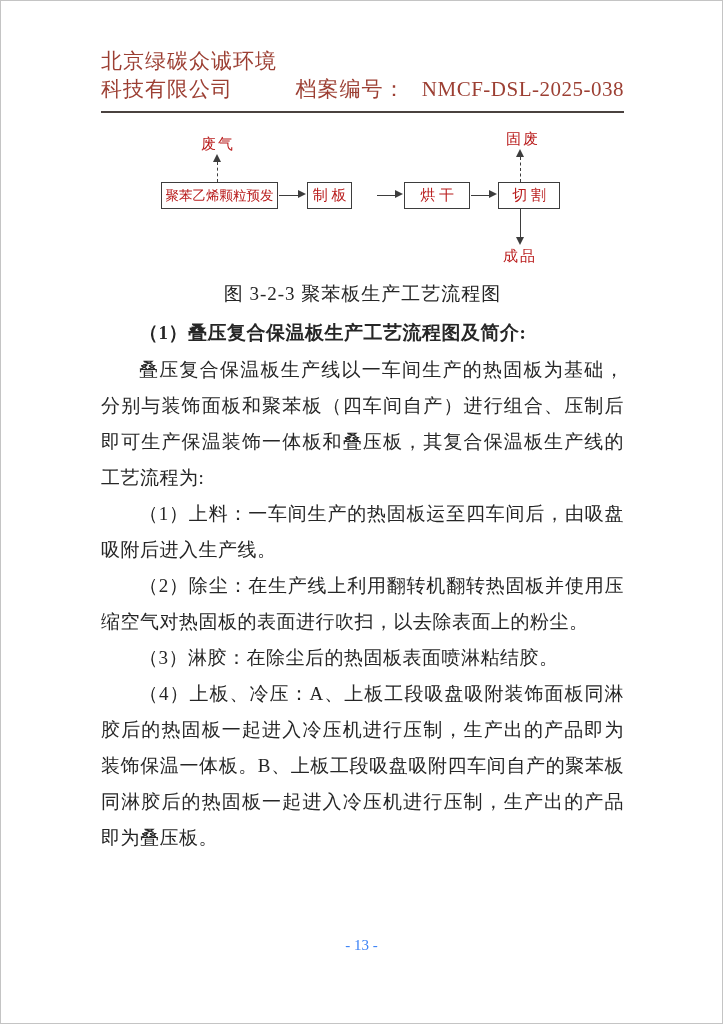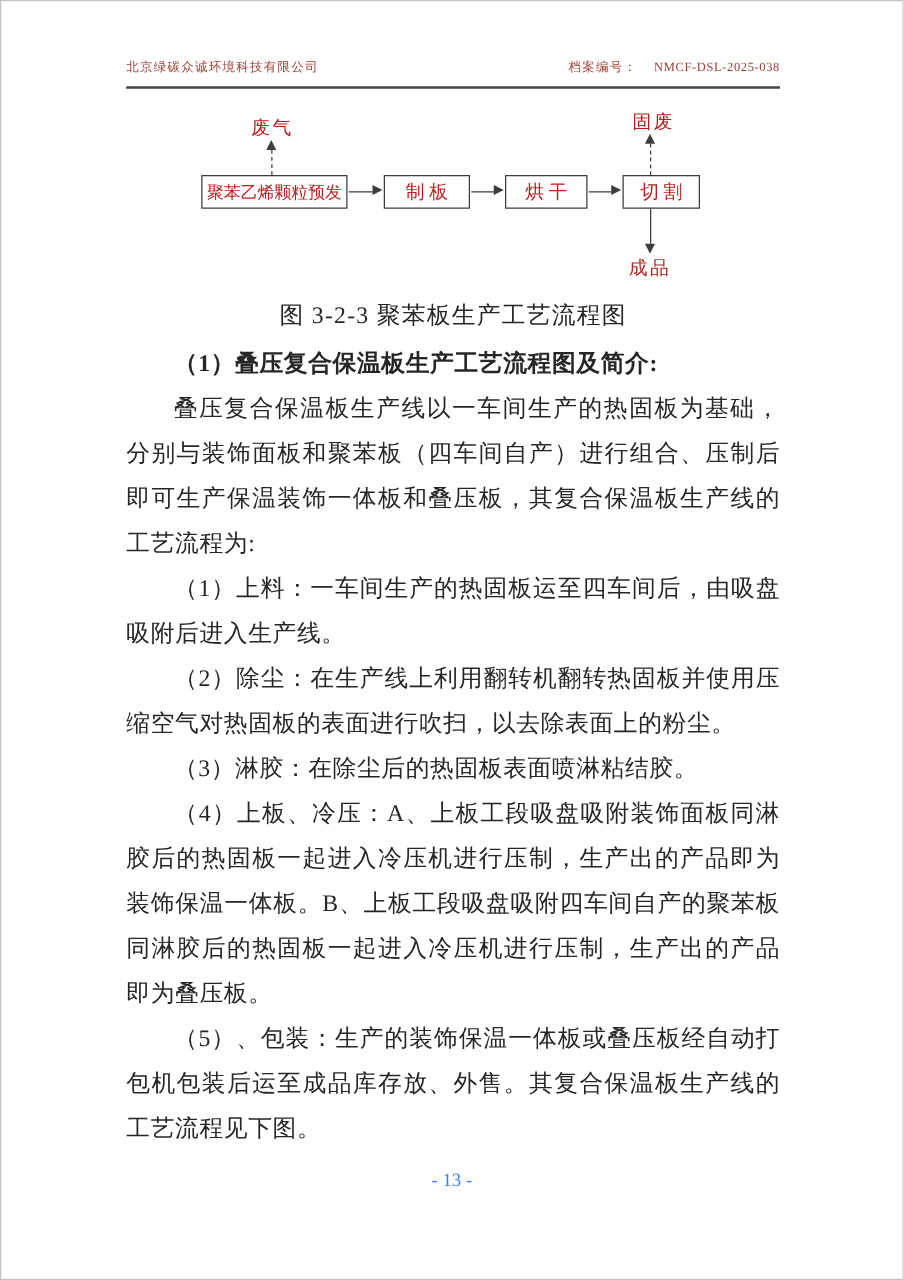--- a/index.html
+++ b/index.html
@@ -14,21 +14,21 @@
     color:#262626;
     overflow:hidden;
   }
   .content { padding:0 98px 0 100px; }
 
   
   .doc-header {
     display:flex; justify-content:space-between; align-items:flex-end;
     padding-top:46px; padding-bottom:8px;
     border-bottom:2px solid #4a423f;
-    font-size:10px; letter-spacing:1px;
+    font-size:21px; letter-spacing:1px;
     color:#9c3f33;
   }
   .doc-header .archive { white-space:nowrap; }
   .doc-header .archive .num { margin-left:10px; letter-spacing:0.5px; font-family:"Liberation Serif","DejaVu Serif",serif; }
 
   
   .flowchart { position:relative; height:135px; margin-top:19px; font-size:15px; color:#b91c1c; }
   .fc-label { position:absolute; white-space:nowrap; letter-spacing:2px; }
   .fc-box {
     position:absolute; top:50px; height:27px;
@@ -80,21 +80,21 @@
     <div class="flowchart">
 
       <span class="fc-label" style="left:100px; top:3px;">废气</span>
       <div class="tri tri-up" style="left:112px; top:22px;"></div>
       <div class="line-v-dash" style="left:116px; top:30px; height:20px;"></div>
 
       <div class="fc-box" style="left:60px; width:117px; font-size:13.5px;">聚苯乙烯颗粒预发</div>
       <div class="line-h" style="left:178px; top:63px; width:19px;"></div>
       <div class="tri tri-right" style="left:197px; top:58px;"></div>
 
-      <div class="fc-box" style="left:206px; width:69px;">制 板</div>
+      <div class="fc-box" style="left:206px; width:45px;">制 板</div>
       <div class="line-h" style="left:276px; top:63px; width:18px;"></div>
       <div class="tri tri-right" style="left:294px; top:58px;"></div>
 
       <div class="fc-box" style="left:303px; width:66px;">烘 干</div>
       <div class="line-h" style="left:370px; top:63px; width:18px;"></div>
       <div class="tri tri-right" style="left:388px; top:58px;"></div>
 
       <div class="fc-box" style="left:397px; width:62px;">切 割</div>
 
       <span class="fc-label" style="left:405px; top:-2px;">固废</span>
@@ -108,18 +108,17 @@
 
     <p class="figure-caption">图 3-2-3 聚苯板生产工艺流程图</p>
 
     <p class="section-heading">（1）叠压复合保温板生产工艺流程图及简介:</p>
 
     <p class="para">叠压复合保温板生产线以一车间生产的热固板为基础，分别与装饰面板和聚苯板（四车间自产）进行组合、压制后即可生产保温装饰一体板和叠压板，其复合保温板生产线的工艺流程为:</p>
     <p class="para">（1）上料：一车间生产的热固板运至四车间后，由吸盘吸附后进入生产线。</p>
     <p class="para">（2）除尘：在生产线上利用翻转机翻转热固板并使用压缩空气对热固板的表面进行吹扫，以去除表面上的粉尘。</p>
     <p class="para">（3）淋胶：在除尘后的热固板表面喷淋粘结胶。</p>
     <p class="para">（4）上板、冷压：A、上板工段吸盘吸附装饰面板同淋胶后的热固板一起进入冷压机进行压制，生产出的产品即为装饰保温一体板。B、上板工段吸盘吸附四车间自产的聚苯板同淋胶后的热固板一起进入冷压机进行压制，生产出的产品即为叠压板。</p>
-    <p class="para">（5）、包装：生产的装饰保温一体板或叠压板经自动打包机包装后运至成品库存放、外售。其复合保温板生产线的工艺流程见下图。</p>
 
   </div>
 
   <div class="doc-footer">- 13 -</div>
 </div>
 
 </body></html>

